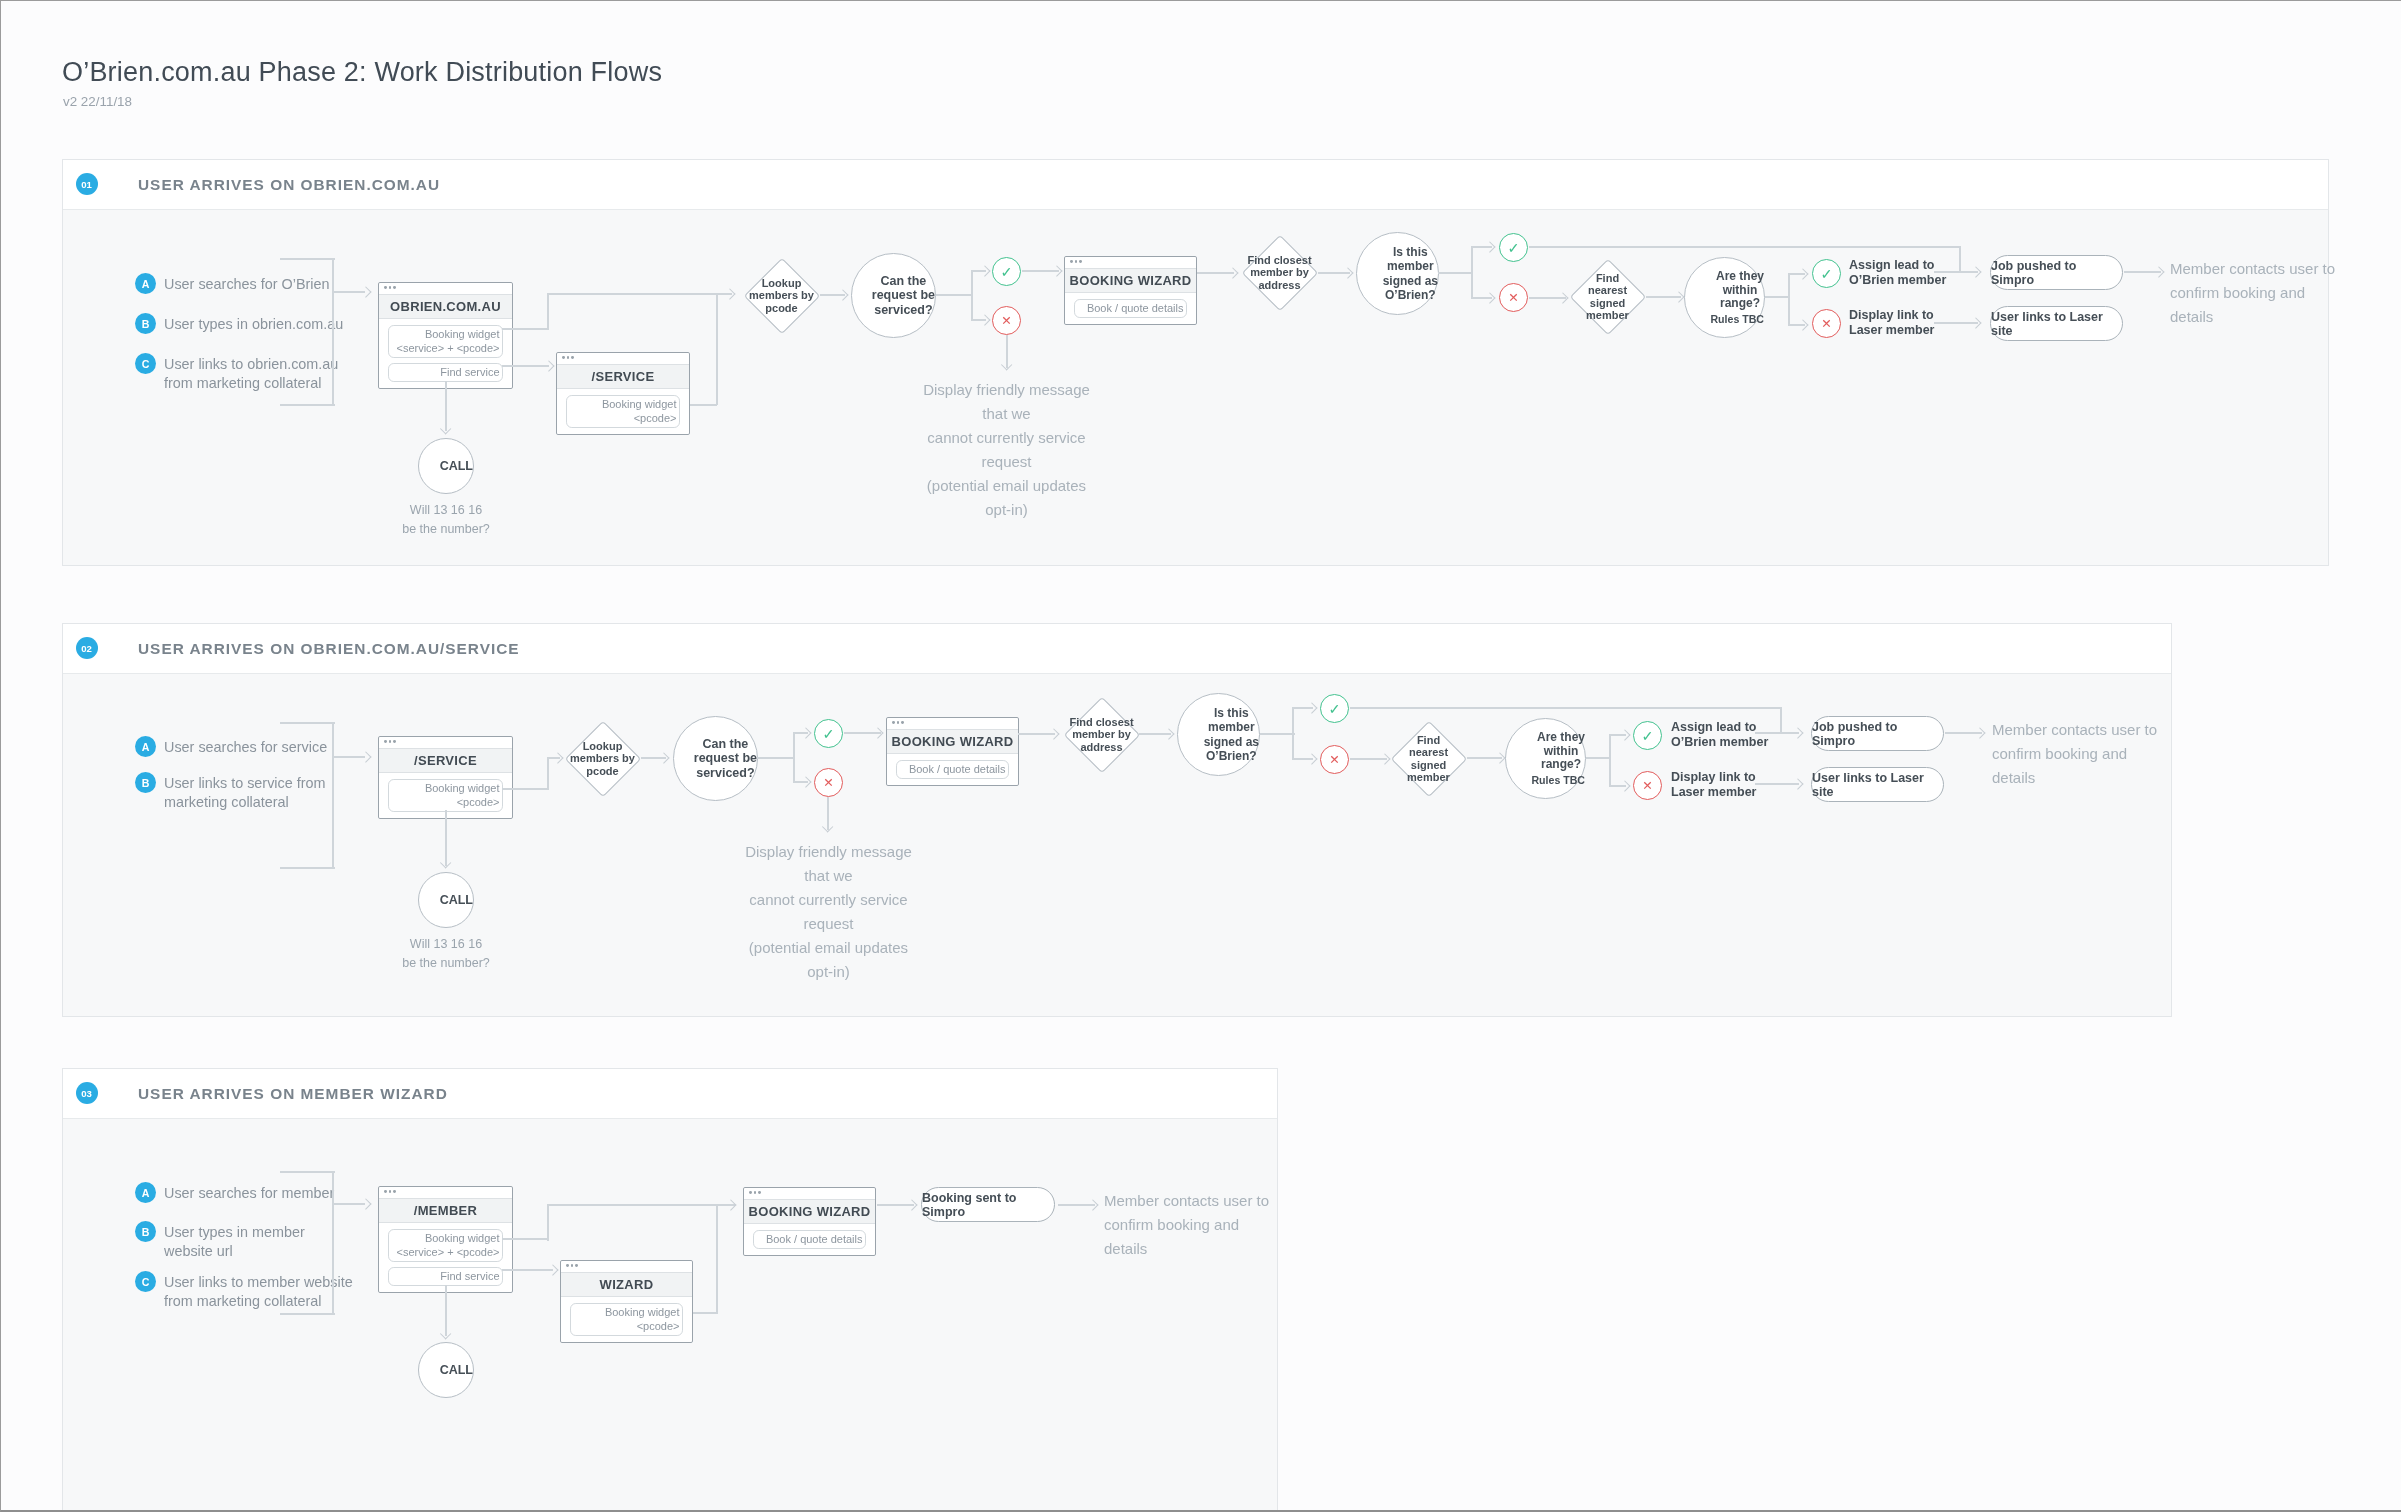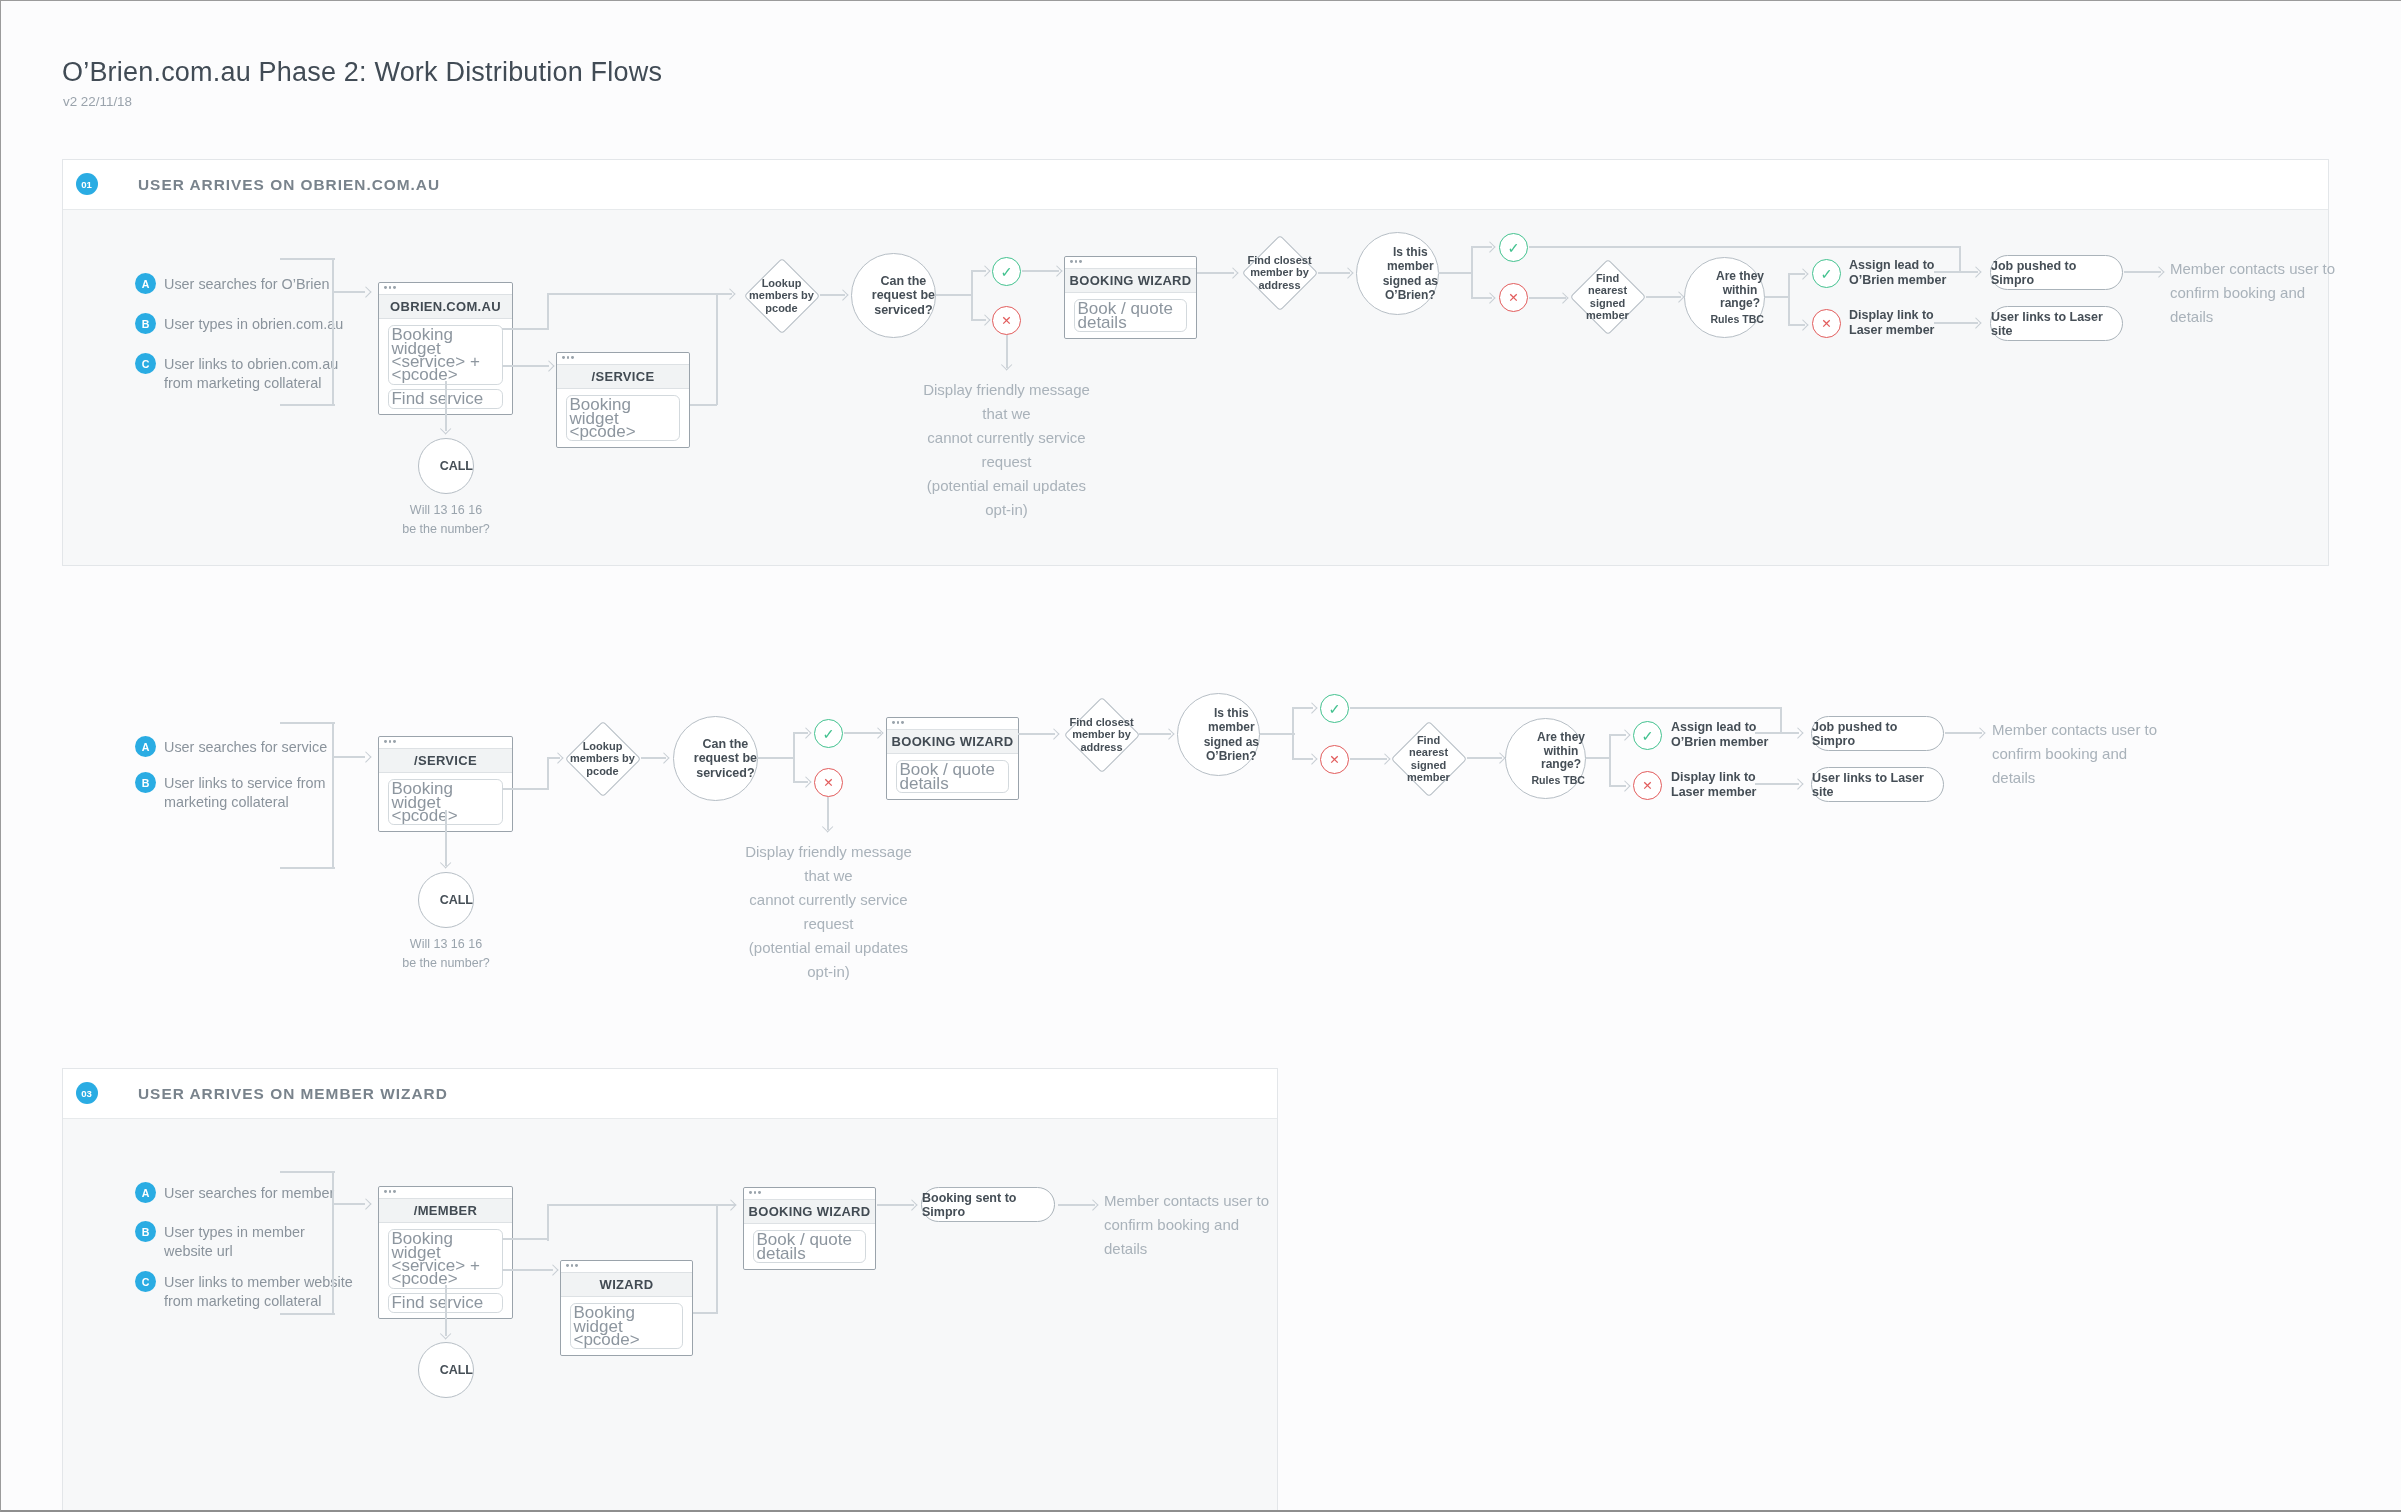--- a/index.html
+++ b/index.html
@@ -30,21 +30,21 @@
   .ar{position:absolute;width:7.7px;height:7.7px;border-top:1.9px solid #c7cdd3;border-right:1.9px solid #c7cdd3;box-sizing:border-box;}
   .ar.r{transform:rotate(45deg);}
   .ar.d{transform:rotate(135deg);}
   
   .window{position:absolute;background:#fff;border:1.9px solid #9aa3ab;border-radius:1.9px;box-sizing:border-box;}
   .win-dots{height:8.6px;display:flex;gap:1.9px;padding:2.9px 0 0 4.8px;}
   .win-dots i{width:2.9px;height:2.9px;border-radius:50%;background:#9aa3ab;display:block;}
   .win-title{height:23px;line-height:23px;background:#f1f3f4;border-top:1px solid #dde1e4;border-bottom:1px solid #dde1e4;
     text-align:center;font-weight:700;font-size:13px;color:#424b53;letter-spacing:0.3px;}
   .win-body{padding:5.8px 8.6px;display:flex;flex-direction:column;gap:4.8px;}
-  .win-btn{border:1.9px solid #d3d9dd;border-radius:5.8px;color:#8d969f;font-size:17px;text-align:left;
+  .win-btn{border:1.9px solid #d3d9dd;border-radius:5.8px;color:#8d969f;font-size:11px;text-align:right;
     padding:1.9px 2.9px;line-height:13.4px;background:#fff;white-space:pre-line;}
   
   .diamond{position:absolute;width:77px;height:77px;display:flex;align-items:center;justify-content:center;}
   .diamond::before{content:"";position:absolute;inset:11.5px;background:#fff;border:1.9px solid #b6bec5;transform:rotate(45deg);border-radius:3.8px;}
   .dtext{position:relative;font-size:11px;font-weight:700;color:#454e56;text-align:center;line-height:12.5px;white-space:pre-line;}
   
   .fcircle{position:absolute;background:#fff;border:1.9px solid #b6bec5;border-radius:50%;
     display:flex;flex-direction:column;align-items:flex-end;justify-content:center;box-sizing:border-box;}
   .ctext{font-size:12.5px;font-weight:700;color:#454e56;text-align:center;line-height:14.4px;white-space:pre-line;}
   .csub{font-size:10.6px;font-weight:700;color:#454e56;margin-top:1.9px;}
@@ -256,20 +256,27 @@
 confirm booking and details</div>
 
   <div class="flowtext" style="left:1848px;top:307px">Display link to
 Laser member</div>
   <i class="hl" style="left:1933px;top:321px;width:44px"></i>
   <i class="ar r" style="left:1971px;top:318px"></i>
   <div class="pill" style="left:1989px;top:305px;width:133px">
     <span>User links to Laser site</span>
   </div>
 
+  <div class="panel" style="left:61px;top:622px;width:2110px;height:394px">
+    <div class="panel-body"></div>
+    <div class="panel-head">
+      <div class="sec-badge">02</div>
+      <div class="sec-title">USER ARRIVES ON OBRIEN.COM.AU/SERVICE</div>
+    </div>
+  </div>
 
   <div class="lbadge" style="left:134px;top:735px">A</div>
   <div class="ltext" style="left:163px;top:737px">User searches for service</div>
   <div class="lbadge" style="left:134px;top:771px">B</div>
   <div class="ltext" style="left:163px;top:773px;width:192px">User links to service from marketing collateral</div>
 
   <i class="vl" style="left:331px;top:721px;height:147px"></i>
   <i class="hl" style="left:279px;top:721px;width:55px"></i>
   <i class="hl" style="left:279px;top:866px;width:55px"></i>
   <i class="hl" style="left:331px;top:755px;width:33px"></i>

